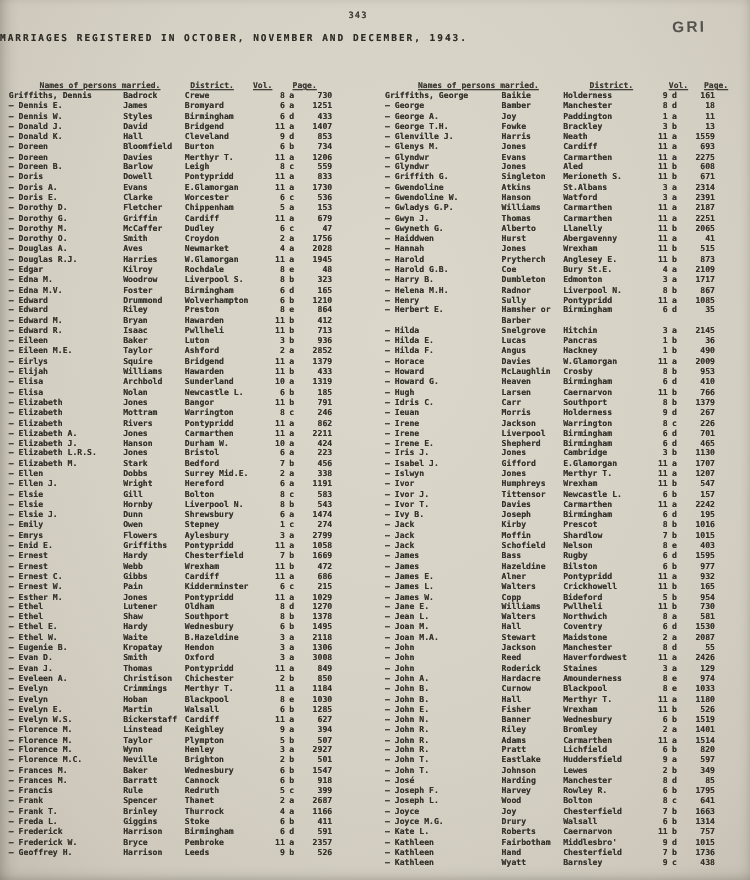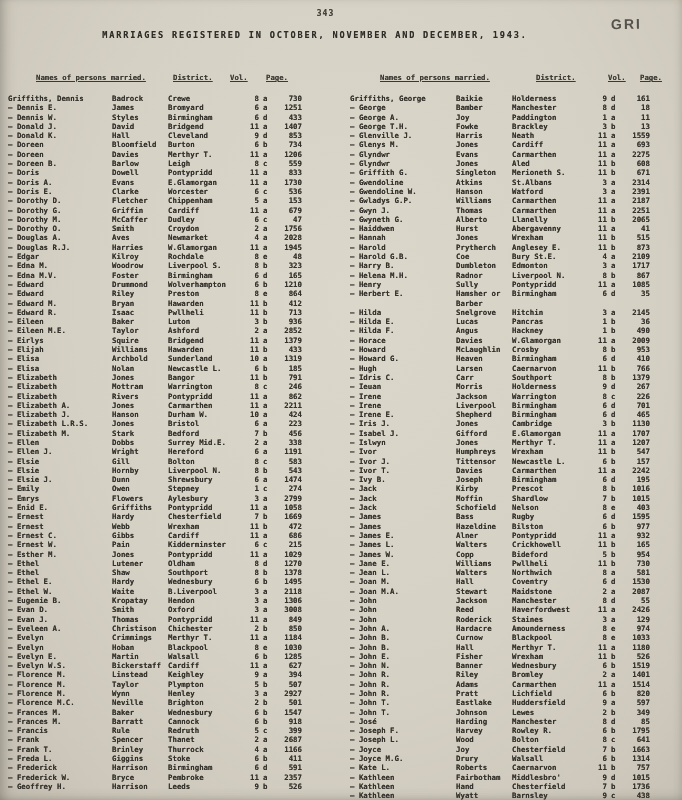--- a/index.html
+++ b/index.html
@@ -6,29 +6,29 @@
   .sheet{
     position:relative;width:682px;height:800px;overflow:hidden;
     background:
       radial-gradient(ellipse at 52% 38%, #dcd7cb 0%, #d6d1c5 55%, #cdc8bb 85%, #c3beb1 100%);
     box-shadow:inset 10px 0 14px -8px rgba(60,55,45,.35), inset -6px 0 10px -6px rgba(60,55,45,.2),
                inset 0 -8px 12px -8px rgba(60,55,45,.25);
     font-family:"DejaVu Sans Mono", monospace;
     color:#35332d;font-weight:700;
   }
   .pagenum{position:absolute;top:9px;left:0;width:651px;text-align:center;font-size:8px;letter-spacing:1px;color:#45433c;}
-  .title{position:absolute;top:30px;left:0;width:630px;text-align:center;font-size:8.6px;letter-spacing:1.8px;color:#2f2d28;}
+  .title{position:absolute;top:30px;left:0;width:630px;font-size:8.6px;letter-spacing:1.8px;color:#2f2d28;}
   .stamp{
     position:absolute;top:16px;left:611px;font-family:"Liberation Sans", sans-serif;
     font-size:14px;font-weight:700;letter-spacing:2px;color:#54524c;transform:rotate(-1deg);
   }
   .headers span{position:absolute;top:73px;font-size:7.3px;color:#3a3832;text-decoration:underline;}
   .h-names-l{left:36px;} .h-district-l{left:173px;} .h-vol-l{left:230px;} .h-page-l{left:266px;}
   .h-names-r{left:380px;} .h-district-r{left:536px;} .h-vol-r{left:608px;} .h-page-r{left:640px;}
-  .col{position:absolute;top:94px;}
+  .col{position:absolute;top:82px;}
   #col-left{left:8px;width:298px;}
   #col-right{left:350px;width:302px;}
   .row{display:grid;font-size:7.4px;line-height:9.3px;color:#33312b;}
   #col-left .row{grid-template-columns:104px 56px 76px 16px 12px 30px;}
   #col-right .row{grid-template-columns:106px 56px 80px 16px 12px 30px;}
   .c{white-space:pre-wrap;}
   .voln{text-align:right;padding-right:1px;}
   .voll{padding-left:3px;}
   .pageno{text-align:right;}
   
@@ -528,21 +528,21 @@
     <span class="c spouse">Hardy</span>
     <span class="c district">Wednesbury</span>
     <span class="c voln">6</span>
     <span class="c voll">b</span>
     <span class="c pageno">1495</span>
   </div>
 
   <div class="row">
     <span class="c name">— Ethel W.</span>
     <span class="c spouse">Waite</span>
-    <span class="c district">B.Liverpool</span>
+    <span class="c district">B.Hazeldine</span>
     <span class="c voln">3</span>
     <span class="c voll">a</span>
     <span class="c pageno">2118</span>
   </div>
 
   <div class="row">
     <span class="c name">— Eugenie B.</span>
     <span class="c spouse">Kropatay</span>
     <span class="c district">Hendon</span>
     <span class="c voln">3</span>

